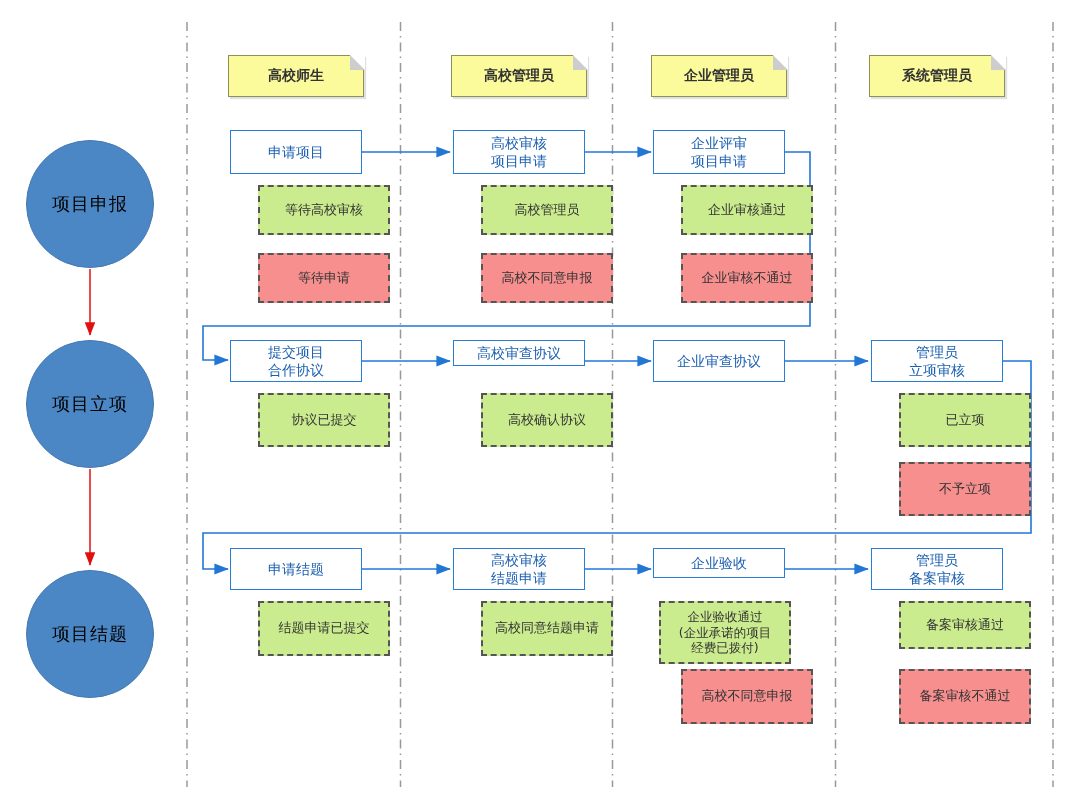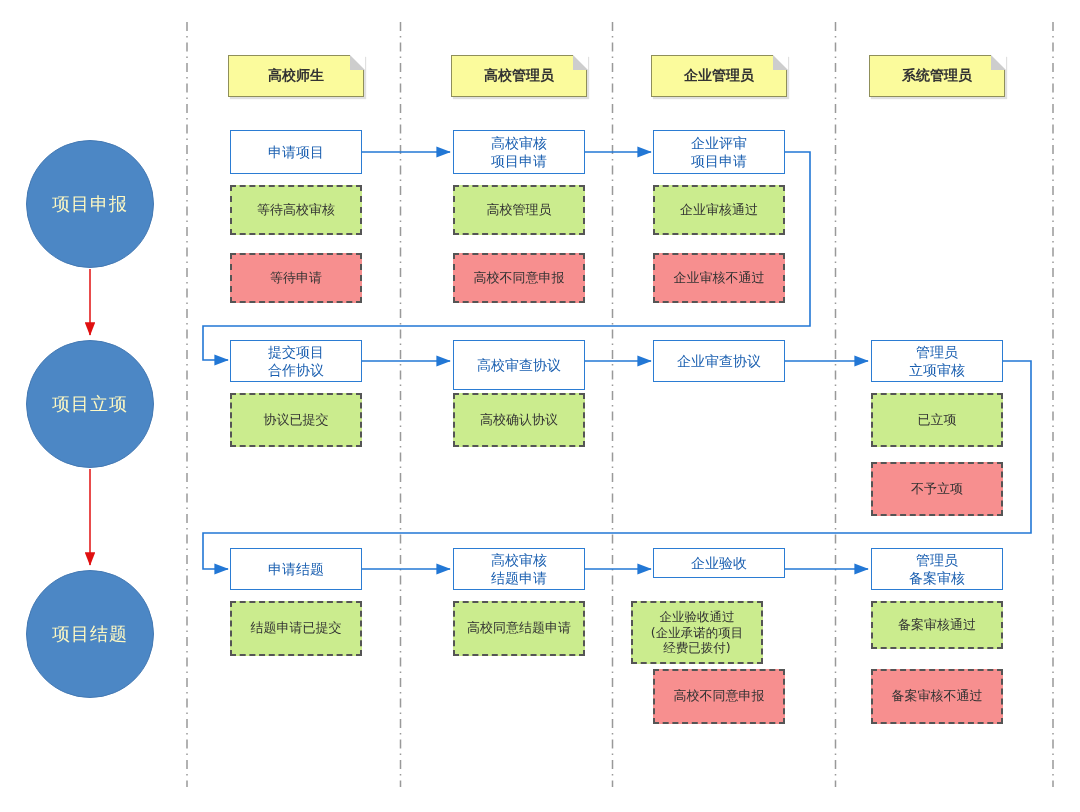--- a/index.html
+++ b/index.html
@@ -3,42 +3,42 @@
 <meta charset="utf-8">
 <style>
   html,body{margin:0;padding:0;background:#ffffff;}
   #canvas{
     position:relative;width:1080px;height:812px;background:#ffffff;overflow:hidden;
     font-family:"DejaVu Sans","Liberation Sans",sans-serif;
   }
   #wires{position:absolute;left:0;top:0;width:1080px;height:812px;z-index:1;}
   .circle{
     position:absolute;left:26px;width:128px;height:128px;border-radius:50%;
-    background:#4c87c5;border:1px solid #4479b3;color:#fef9c3;font-size:18px;letter-spacing:1px;
+    background:#4c87c5;border:1px solid #4479b3;color:#000000;font-size:18px;letter-spacing:1px;
     display:flex;align-items:center;justify-content:center;box-sizing:border-box;z-index:2;
   }
   .note{
     position:absolute;top:55px;width:136px;height:42px;background:#fbfb9c;border:1.5px solid #8f8f5a;
     color:#333333;font-size:14px;display:flex;align-items:center;justify-content:center;
     box-sizing:border-box;z-index:2;box-shadow:2px 2px 1px rgba(0,0,0,0.12);font-weight:bold;
   }
   .fold{
     position:absolute;top:-1.5px;right:-1.5px;width:0;height:0;border-style:solid;
     border-width:0 15px 15px 0;border-color:#ffffff #ffffff #cdcdcd #cdcdcd;
   }
   .task{
     position:absolute;width:132px;background:#ffffff;border:1.5px solid #2b7cd3;color:#1a5fb0;
     font-size:14px;line-height:1.3;text-align:center;display:flex;flex-direction:column;
     align-items:center;justify-content:center;box-sizing:border-box;z-index:2;
   }
   .task span{display:block;}
   .status{
     position:absolute;width:132px;border:2px dashed #555555;color:#333333;font-size:13px;
     line-height:1.3;text-align:center;display:flex;flex-direction:column;align-items:center;
-    justify-content:center;box-sizing:border-box;z-index:2;
+    justify-content:center;box-sizing:border-box;z-index:2;margin-left:28px;
   }
   .status.ok{background:#cbec8e;}
   .status.fail{background:#f78f8f;}
   .status.small{font-size:12.5px;line-height:1.25;}
 </style>
 </head>
 <body>
 
 <div id="canvas">
 
@@ -134,21 +134,21 @@
     <span>高校不同意申报</span>
   </div>
   <div class="status fail" style="left:653px;top:253px;height:50px">
     <span>企业审核不通过</span>
   </div>
 
   <div class="task" style="left:230px;top:340px;height:42px">
     <span>提交项目</span>
     <span>合作协议</span>
   </div>
-  <div class="task" style="left:453px;top:340px;height:50px">
+  <div class="task" style="left:453px;top:340px;height:26px">
     <span>高校审查协议</span>
   </div>
   <div class="task" style="left:653px;top:340px;height:42px">
     <span>企业审查协议</span>
   </div>
   <div class="task" style="left:871px;top:340px;height:42px">
     <span>管理员</span>
     <span>立项审核</span>
   </div>
 

